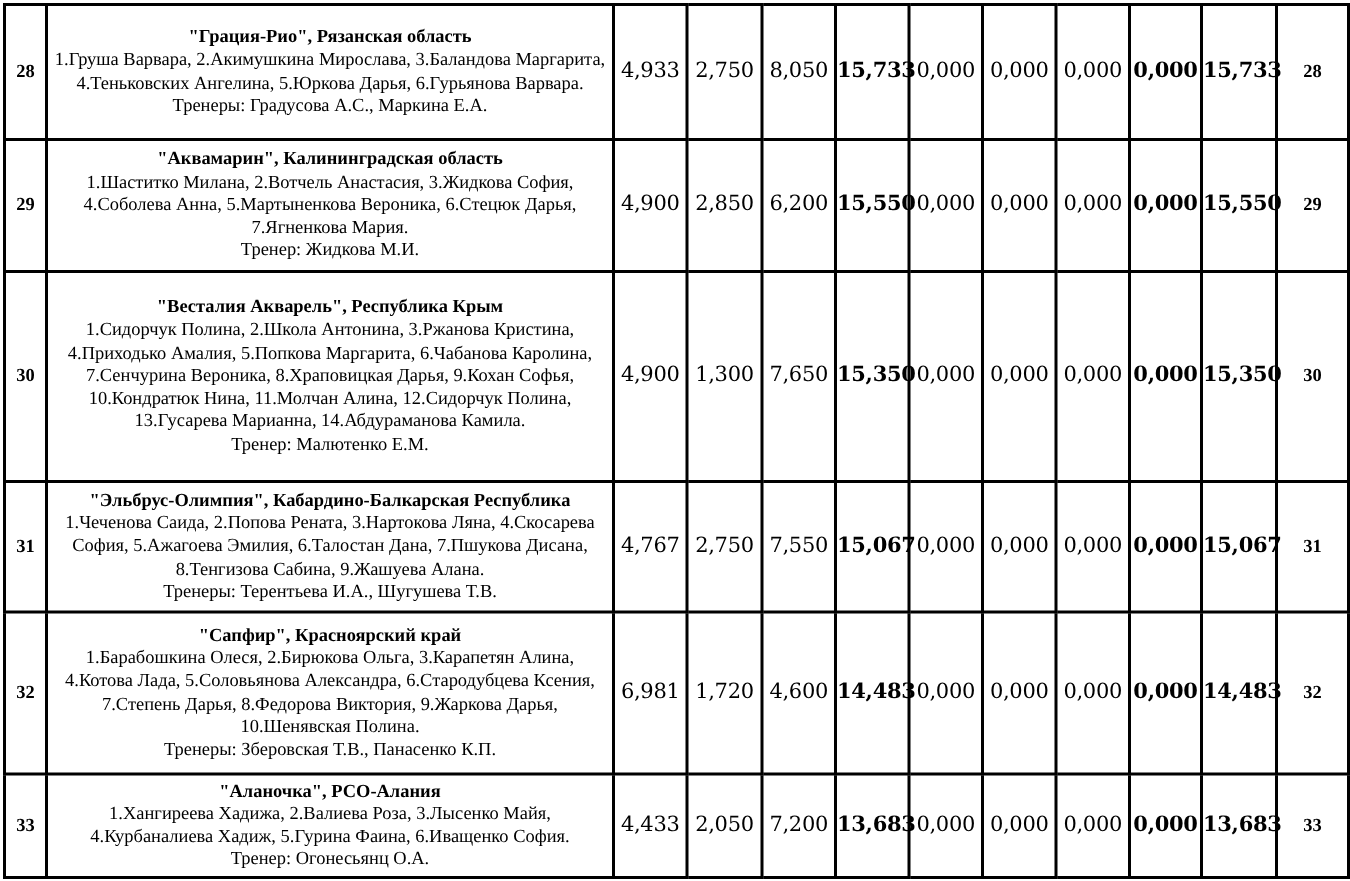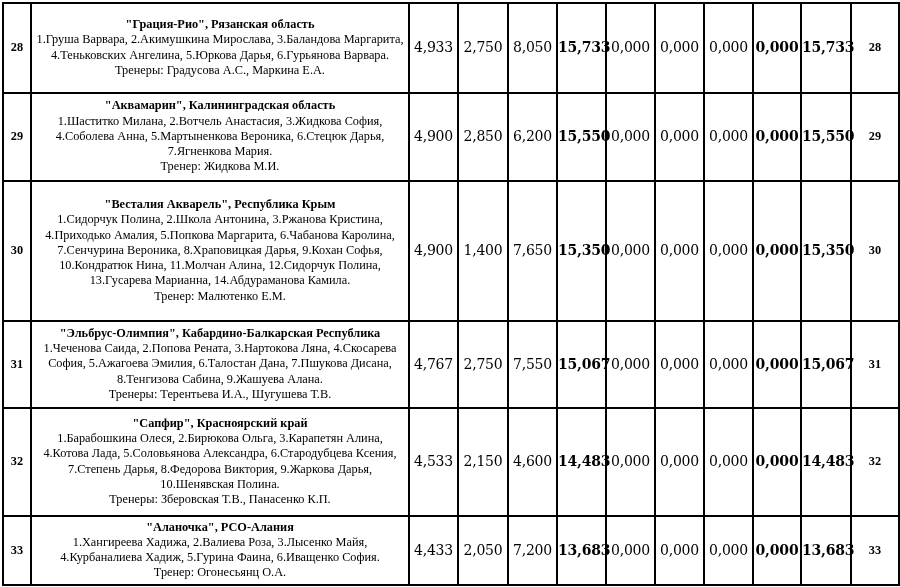--- a/index.html
+++ b/index.html
@@ -91,21 +91,21 @@
   </tr>
 
   <tr class="r30">
     <td class="place">30</td>
     <td class="team">
       <div class="name">"Весталия Акварель", Республика Крым</div>
       <div class="members">1.Сидорчук Полина, 2.Школа Антонина, 3.Ржанова Кристина, 4.Приходько Амалия, 5.Попкова Маргарита, 6.Чабанова Каролина, 7.Сенчурина Вероника, 8.Храповицкая Дарья, 9.Кохан Софья, 10.Кондратюк Нина, 11.Молчан Алина, 12.Сидорчук Полина, 13.Гусарева Марианна, 14.Абдураманова Камила.</div>
       <div class="coaches">Тренер: Малютенко Е.М.</div>
     </td>
     <td class="num">4,900</td>
-    <td class="num">1,400</td>
+    <td class="num">1,300</td>
     <td class="num">7,650</td>
     <td class="num bold">15,350</td>
     <td class="num">0,000</td>
     <td class="num">0,000</td>
     <td class="num">0,000</td>
     <td class="num bold">0,000</td>
     <td class="num bold">15,350</td>
     <td class="final-place">30</td>
   </tr>
 
@@ -128,22 +128,22 @@
     <td class="final-place">31</td>
   </tr>
 
   <tr class="r32">
     <td class="place">32</td>
     <td class="team">
       <div class="name">"Сапфир", Красноярский край</div>
       <div class="members">1.Барабошкина Олеся, 2.Бирюкова Ольга, 3.Карапетян Алина, 4.Котова Лада, 5.Соловьянова Александра, 6.Стародубцева Ксения, 7.Степень Дарья, 8.Федорова Виктория, 9.Жаркова Дарья, 10.Шенявская Полина.</div>
       <div class="coaches">Тренеры: Зберовская Т.В., Панасенко К.П.</div>
     </td>
-    <td class="num">4,533</td>
-    <td class="num">2,150</td>
+    <td class="num">6,981</td>
+    <td class="num">1,720</td>
     <td class="num">4,600</td>
     <td class="num bold">14,483</td>
     <td class="num">0,000</td>
     <td class="num">0,000</td>
     <td class="num">0,000</td>
     <td class="num bold">0,000</td>
     <td class="num bold">14,483</td>
     <td class="final-place">32</td>
   </tr>
 

